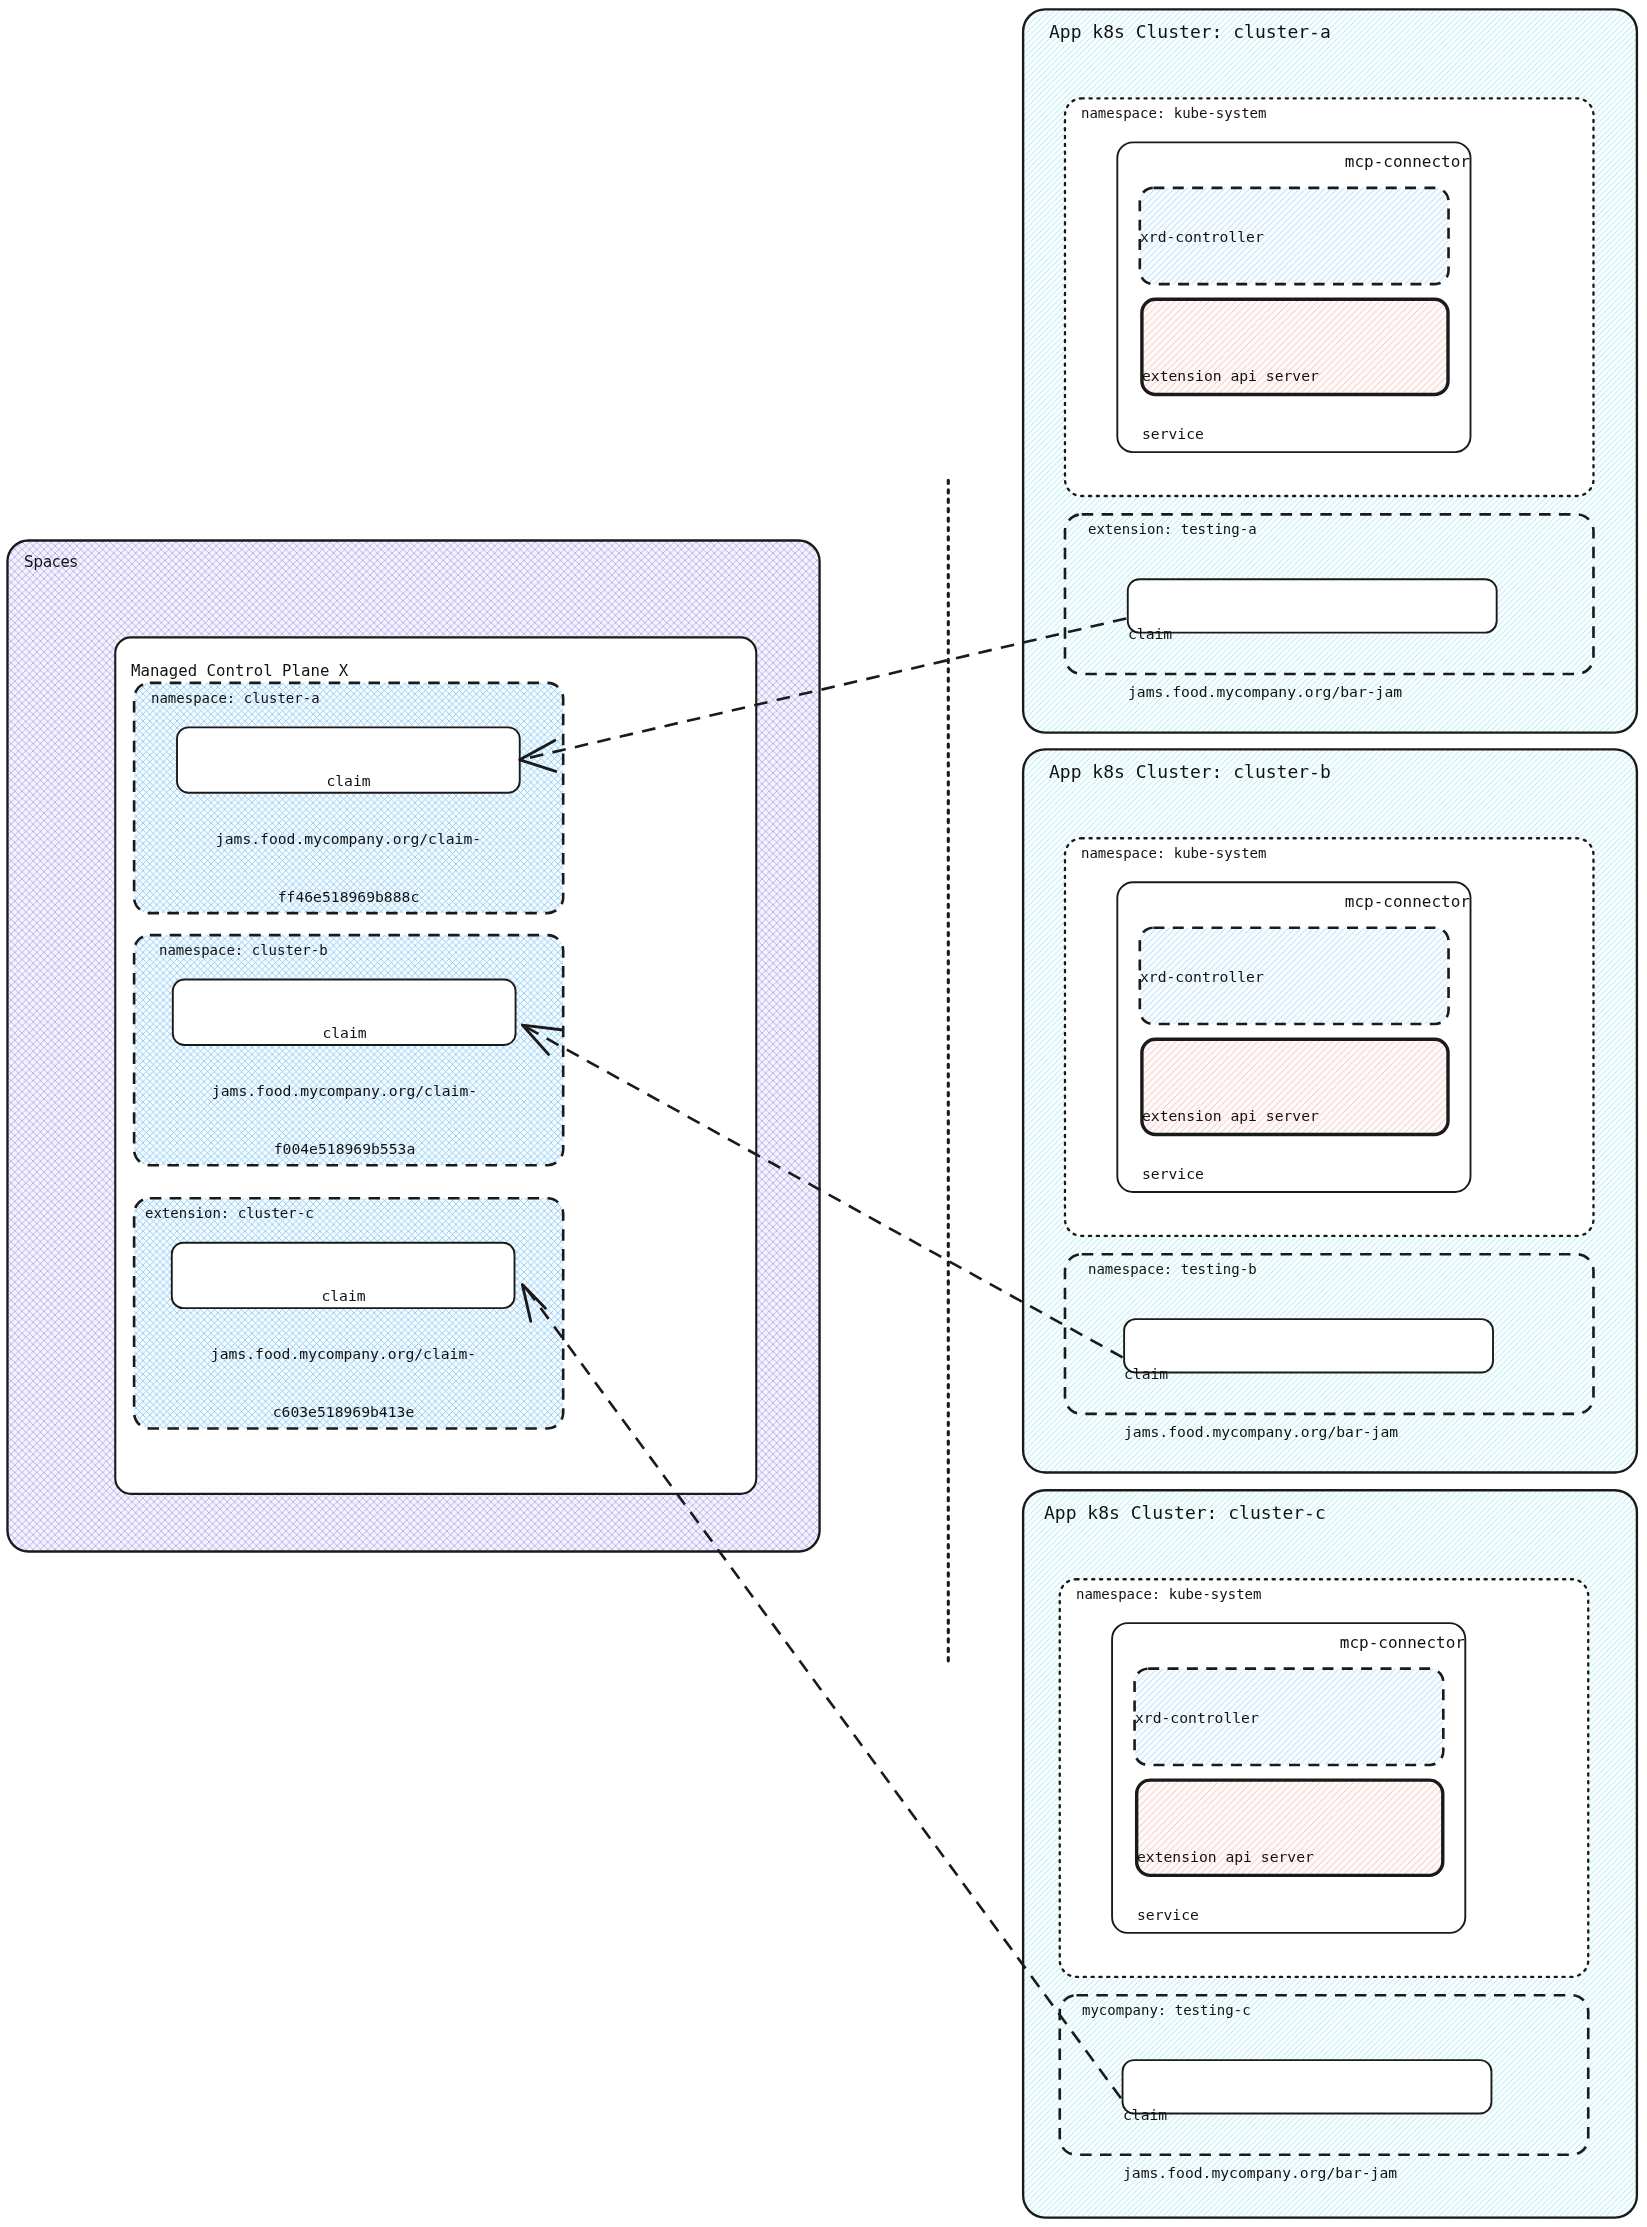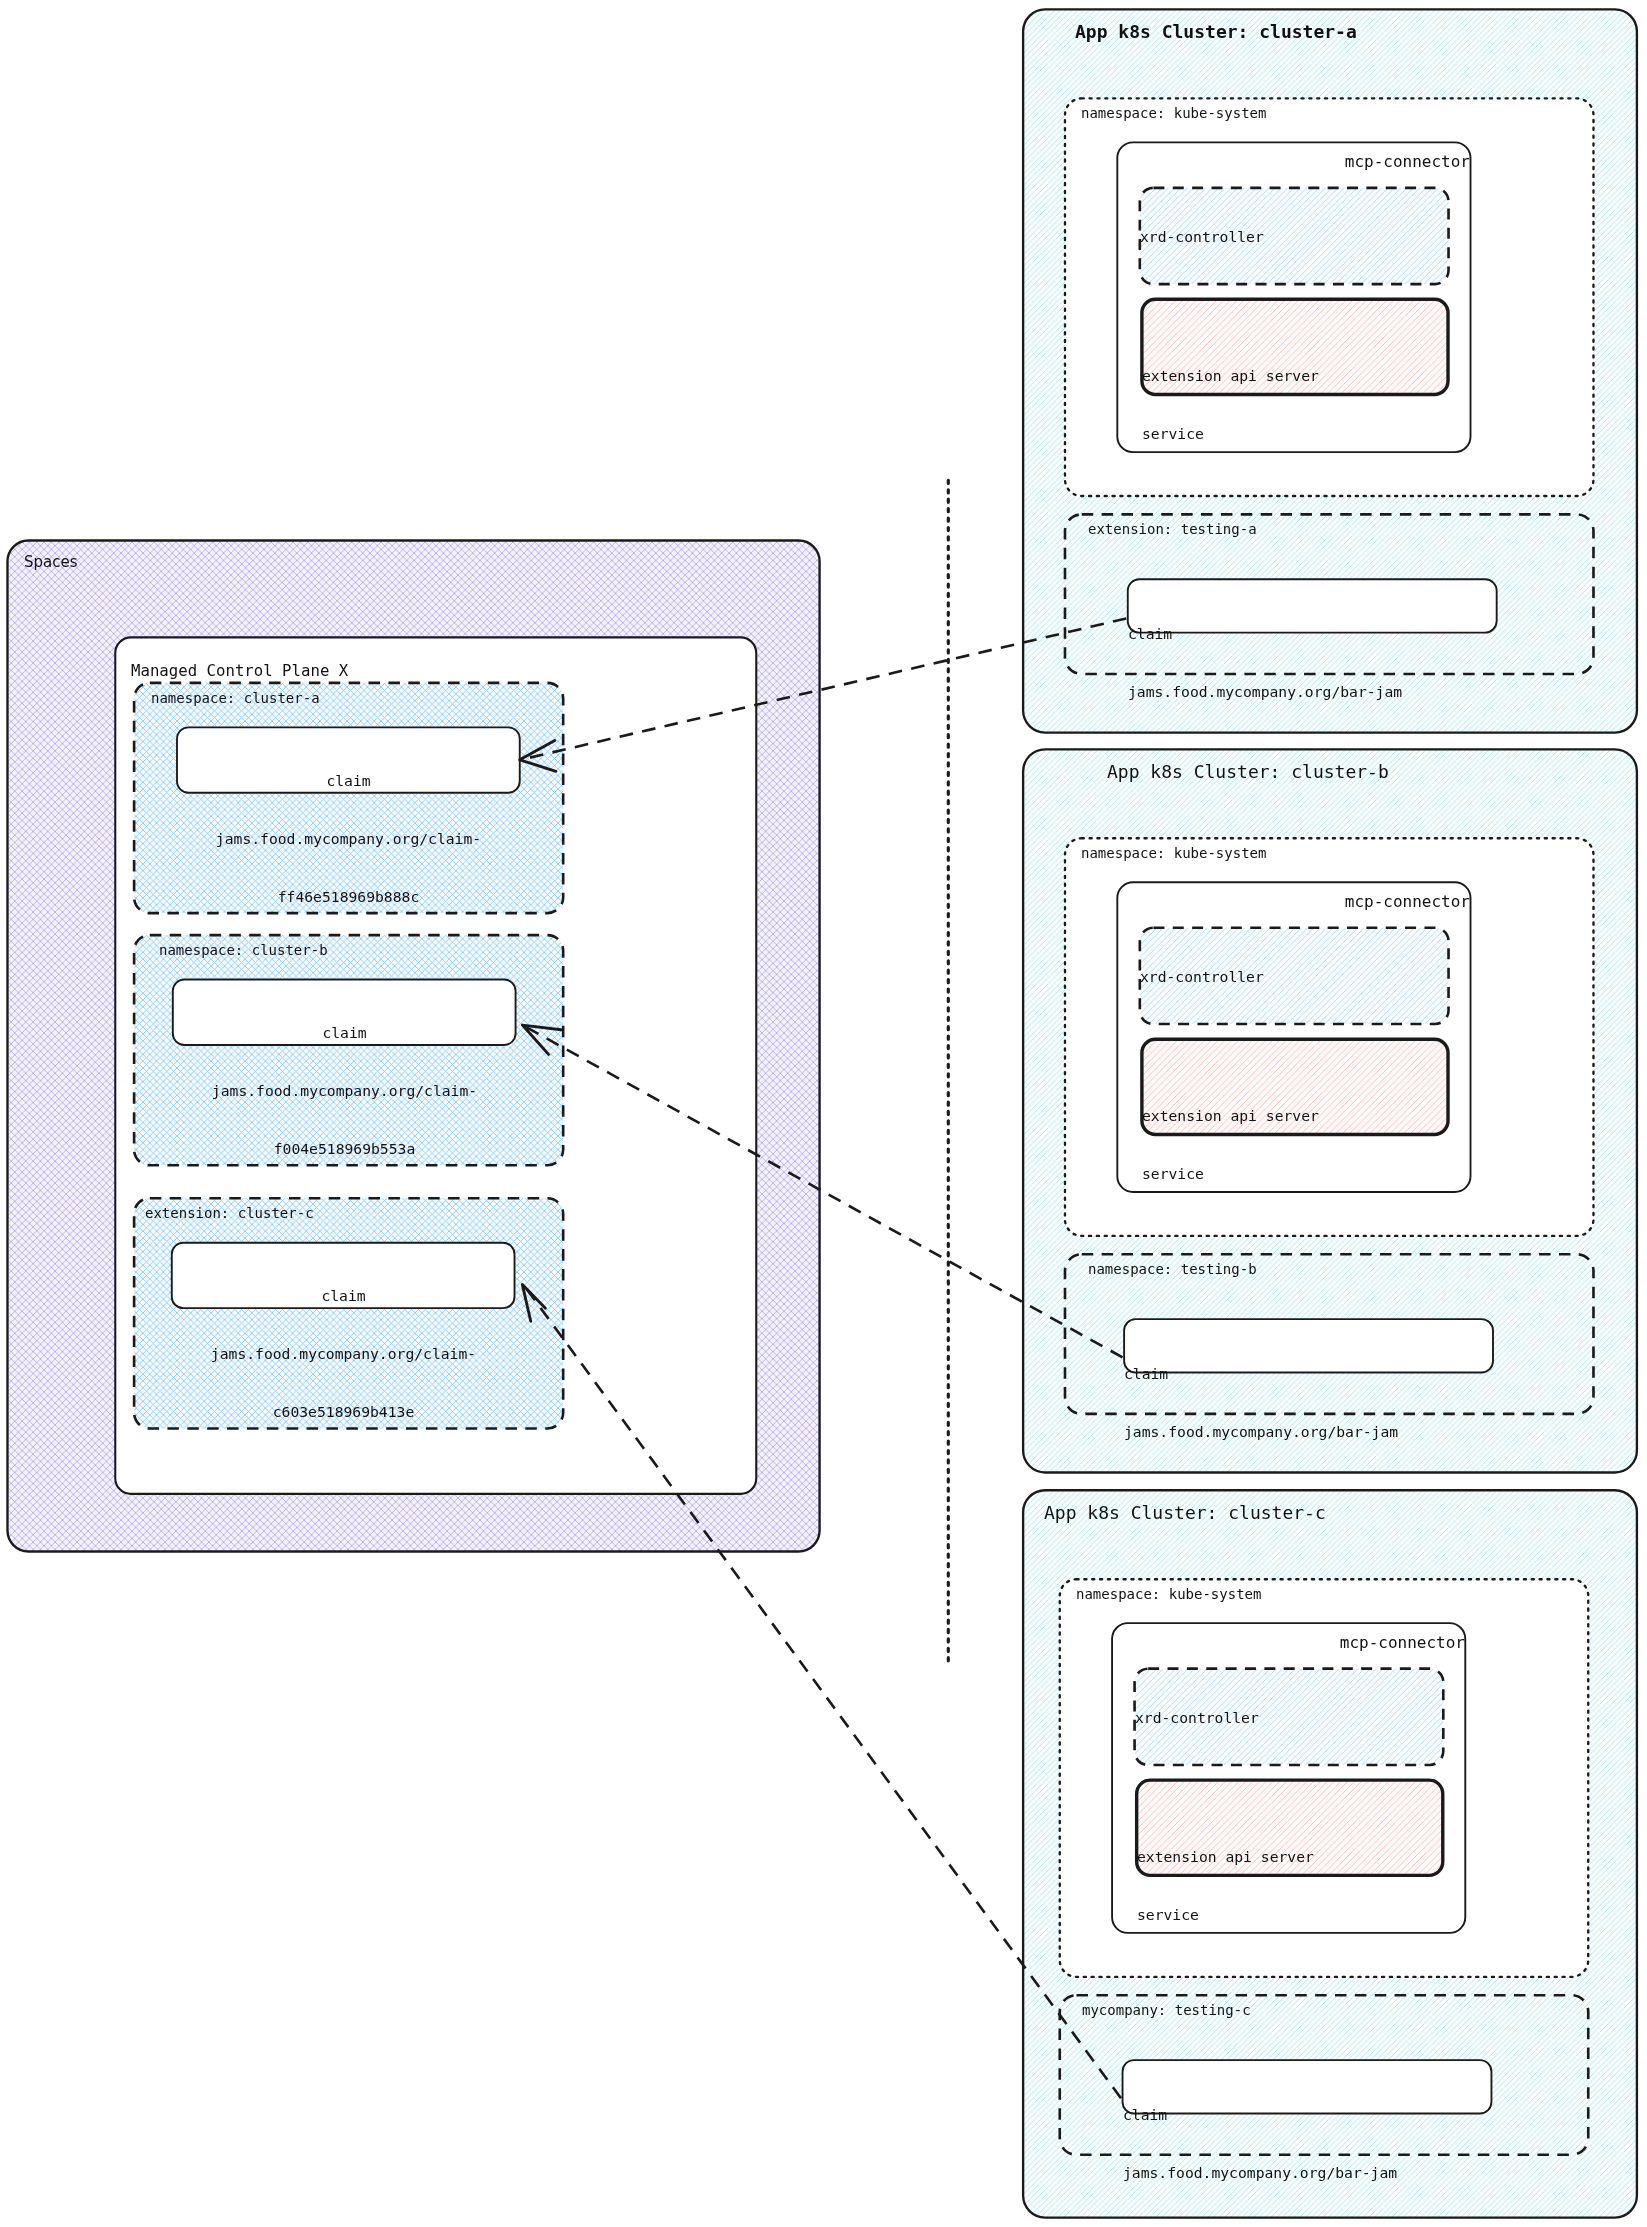--- a/index.html
+++ b/index.html
@@ -154,35 +154,35 @@
   <div>claim</div>
   <div>jams.food.mycompany.org/claim-</div>
   <div>f004e518969b553a</div>
 </div>
 <div class="lbl ctr" style="left:172px;top:1247px;width:343px;">
   <div>claim</div>
   <div>jams.food.mycompany.org/claim-</div>
   <div>c603e518969b413e</div>
 </div>
 
-<div class="lbl title-lbl" style="left:1075px;top:21px;font-weight:bold;">App k8s Cluster: cluster-a</div>
+<div class="lbl title-lbl" style="left:1049px;top:21px;">App k8s Cluster: cluster-a</div>
 <div class="lbl ns-lbl" style="left:1081px;top:105px;">namespace: kube-system</div>
 <div class="lbl box-lbl" style="left:1117px;top:152px;width:353px;">mcp-connector</div>
 <div class="lbl mid" style="left:1140px;top:227px;width:309px;">xrd-controller</div>
 <div class="lbl mid" style="left:1142px;top:327px;width:306px;">
   <div>extension api server</div>
   <div>service</div>
 </div>
 <div class="lbl ns-lbl" style="left:1088px;top:521px;">extension: testing-a</div>
 <div class="lbl mid" style="left:1128px;top:585px;width:369px;">
   <div>claim</div>
   <div>jams.food.mycompany.org/bar-jam</div>
 </div>
 
-<div class="lbl title-lbl" style="left:1107px;top:761px;">App k8s Cluster: cluster-b</div>
+<div class="lbl title-lbl" style="left:1049px;top:761px;">App k8s Cluster: cluster-b</div>
 <div class="lbl ns-lbl" style="left:1081px;top:845px;">namespace: kube-system</div>
 <div class="lbl box-lbl" style="left:1117px;top:892px;width:353px;">mcp-connector</div>
 <div class="lbl mid" style="left:1140px;top:967px;width:309px;">xrd-controller</div>
 <div class="lbl mid" style="left:1142px;top:1067px;width:306px;">
   <div>extension api server</div>
   <div>service</div>
 </div>
 <div class="lbl ns-lbl" style="left:1088px;top:1261px;">namespace: testing-b</div>
 <div class="lbl mid" style="left:1124px;top:1325px;width:369px;">
   <div>claim</div>

